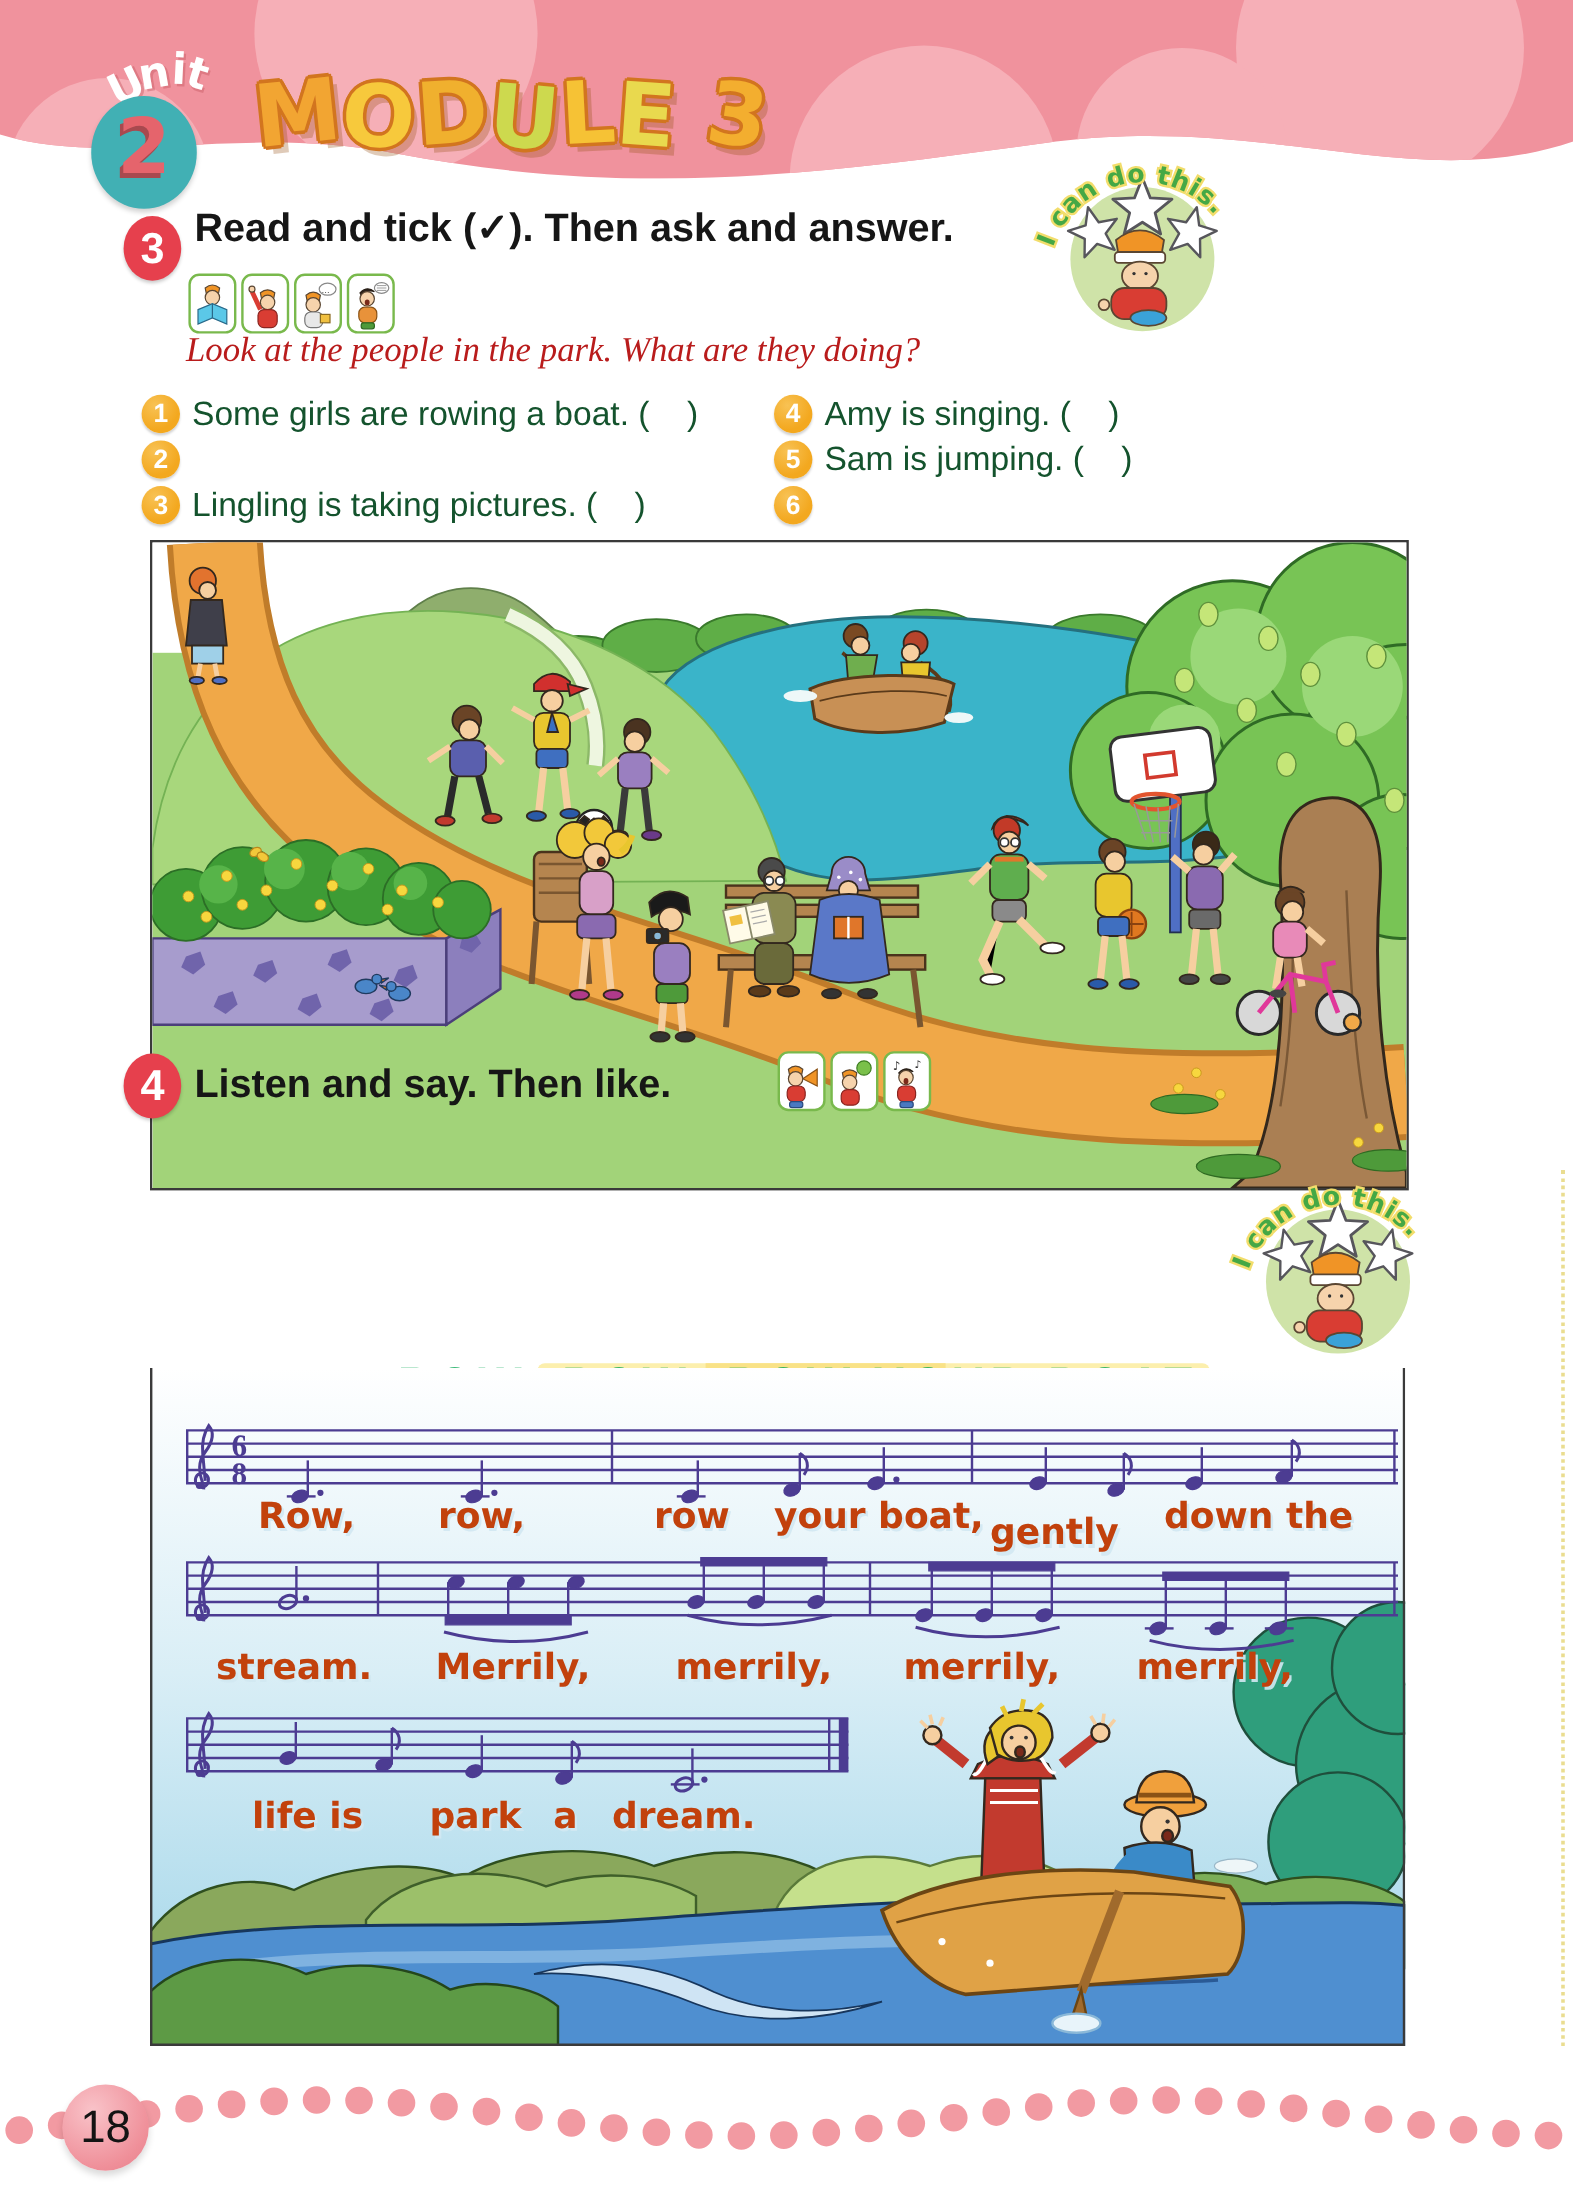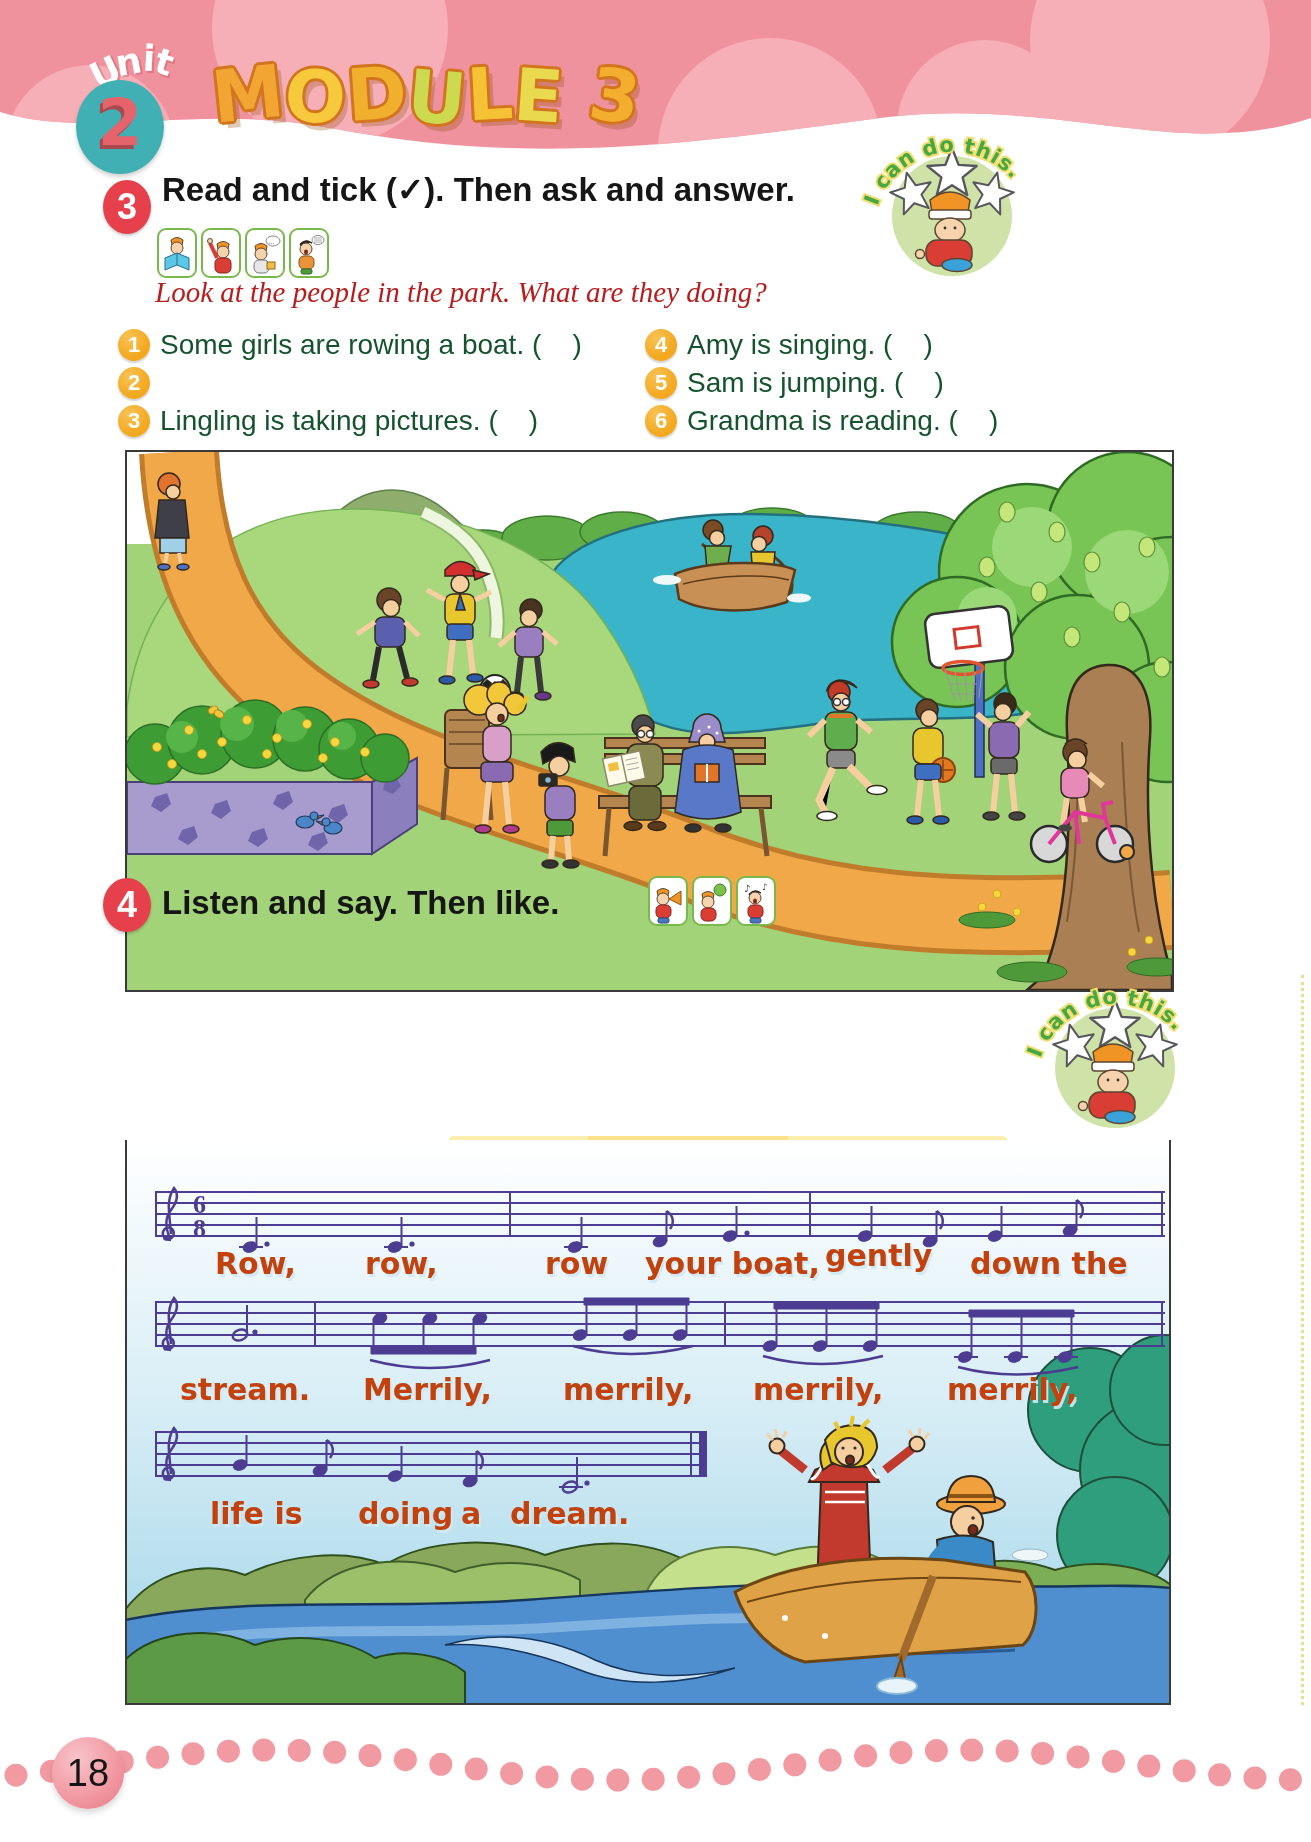--- a/index.html
+++ b/index.html
@@ -197,21 +197,20 @@
   <div class="check-item" style="left:527px;top:0;">
     <span class="item-num">4</span>
     <span class="item-text">Amy is singing. (&nbsp;&nbsp;&nbsp;&nbsp;)</span>
   </div>
   <div class="check-item" style="left:527px;top:38px;">
     <span class="item-num">5</span>
     <span class="item-text">Sam is jumping. (&nbsp;&nbsp;&nbsp;&nbsp;)</span>
   </div>
   <div class="check-item" style="left:527px;top:76px;">
     <span class="item-num">6</span>
-    <span class="item-text">Grandma is reading. (&nbsp;&nbsp;&nbsp;&nbsp;)</span>
   </div>
 </div>
 
 <svg id="park" viewBox="0 0 1045 538">
   <rect width="1045" height="538" fill="#ffffff"></rect>
   <rect y="92" width="1045" height="446" fill="#a2d379"></rect>
 
   <g fill="#5fae47" stroke="#3a7a2c" stroke-width="1.5">
     <ellipse cx="355" cy="96" rx="38" ry="18"></ellipse>
       <ellipse cx="420" cy="86" rx="45" ry="22"></ellipse>
@@ -798,31 +797,31 @@
       <ellipse cx="415" cy="67" rx="7.5" ry="5.2" transform="rotate(-20 415 67)" fill="none" stroke-width="2.5"></ellipse>
       <line x1="422" y1="67" x2="422" y2="37" stroke-width="2"></line>
         <circle cx="432" cy="63" r="2.6" stroke="none"></circle>
     </g>
   </svg>
 
   <span class="lyric" style="left:90px;top:106px;">Row,</span>
   <span class="lyric" style="left:240px;top:106px;">row,</span>
   <span class="lyric" style="left:420px;top:106px;">row</span>
   <span class="lyric" style="left:520px;top:106px;">your boat,</span>
-  <span class="lyric" style="left:700px;top:98px;">gently</span>
+  <span class="lyric" style="left:700px;top:120px;">gently</span>
   <span class="lyric" style="left:845px;top:106px;">down the</span>
 
   <span class="lyric" style="left:55px;top:232px;">stream.</span>
   <span class="lyric" style="left:238px;top:232px;">Merrily,</span>
   <span class="lyric" style="left:438px;top:232px;">merrily,</span>
   <span class="lyric" style="left:628px;top:232px;">merrily,</span>
   <span class="lyric" style="left:822px;top:232px;">merrily,</span>
 
   <span class="lyric" style="left:85px;top:356px;">life is</span>
-  <span class="lyric" style="left:233px;top:356px;">doing</span>
+  <span class="lyric" style="left:233px;top:356px;">park</span>
   <span class="lyric" style="left:336px;top:356px;">a</span>
   <span class="lyric" style="left:385px;top:356px;">dream.</span>
 </div>
 
 <svg id="dots-svg" width="1311" height="100" viewBox="0 0 1311 100">
   <g id="dot-wave">
       <circle cx="16" cy="40.13194770826726" r="11.5"></circle>
       <circle cx="51.4" cy="36.138212545080265" r="11.5"></circle>
       <circle cx="86.8" cy="31.521269794749028" r="11.5"></circle>
       <circle cx="122.19999999999999" cy="26.749873794189305" r="11.5"></circle>

